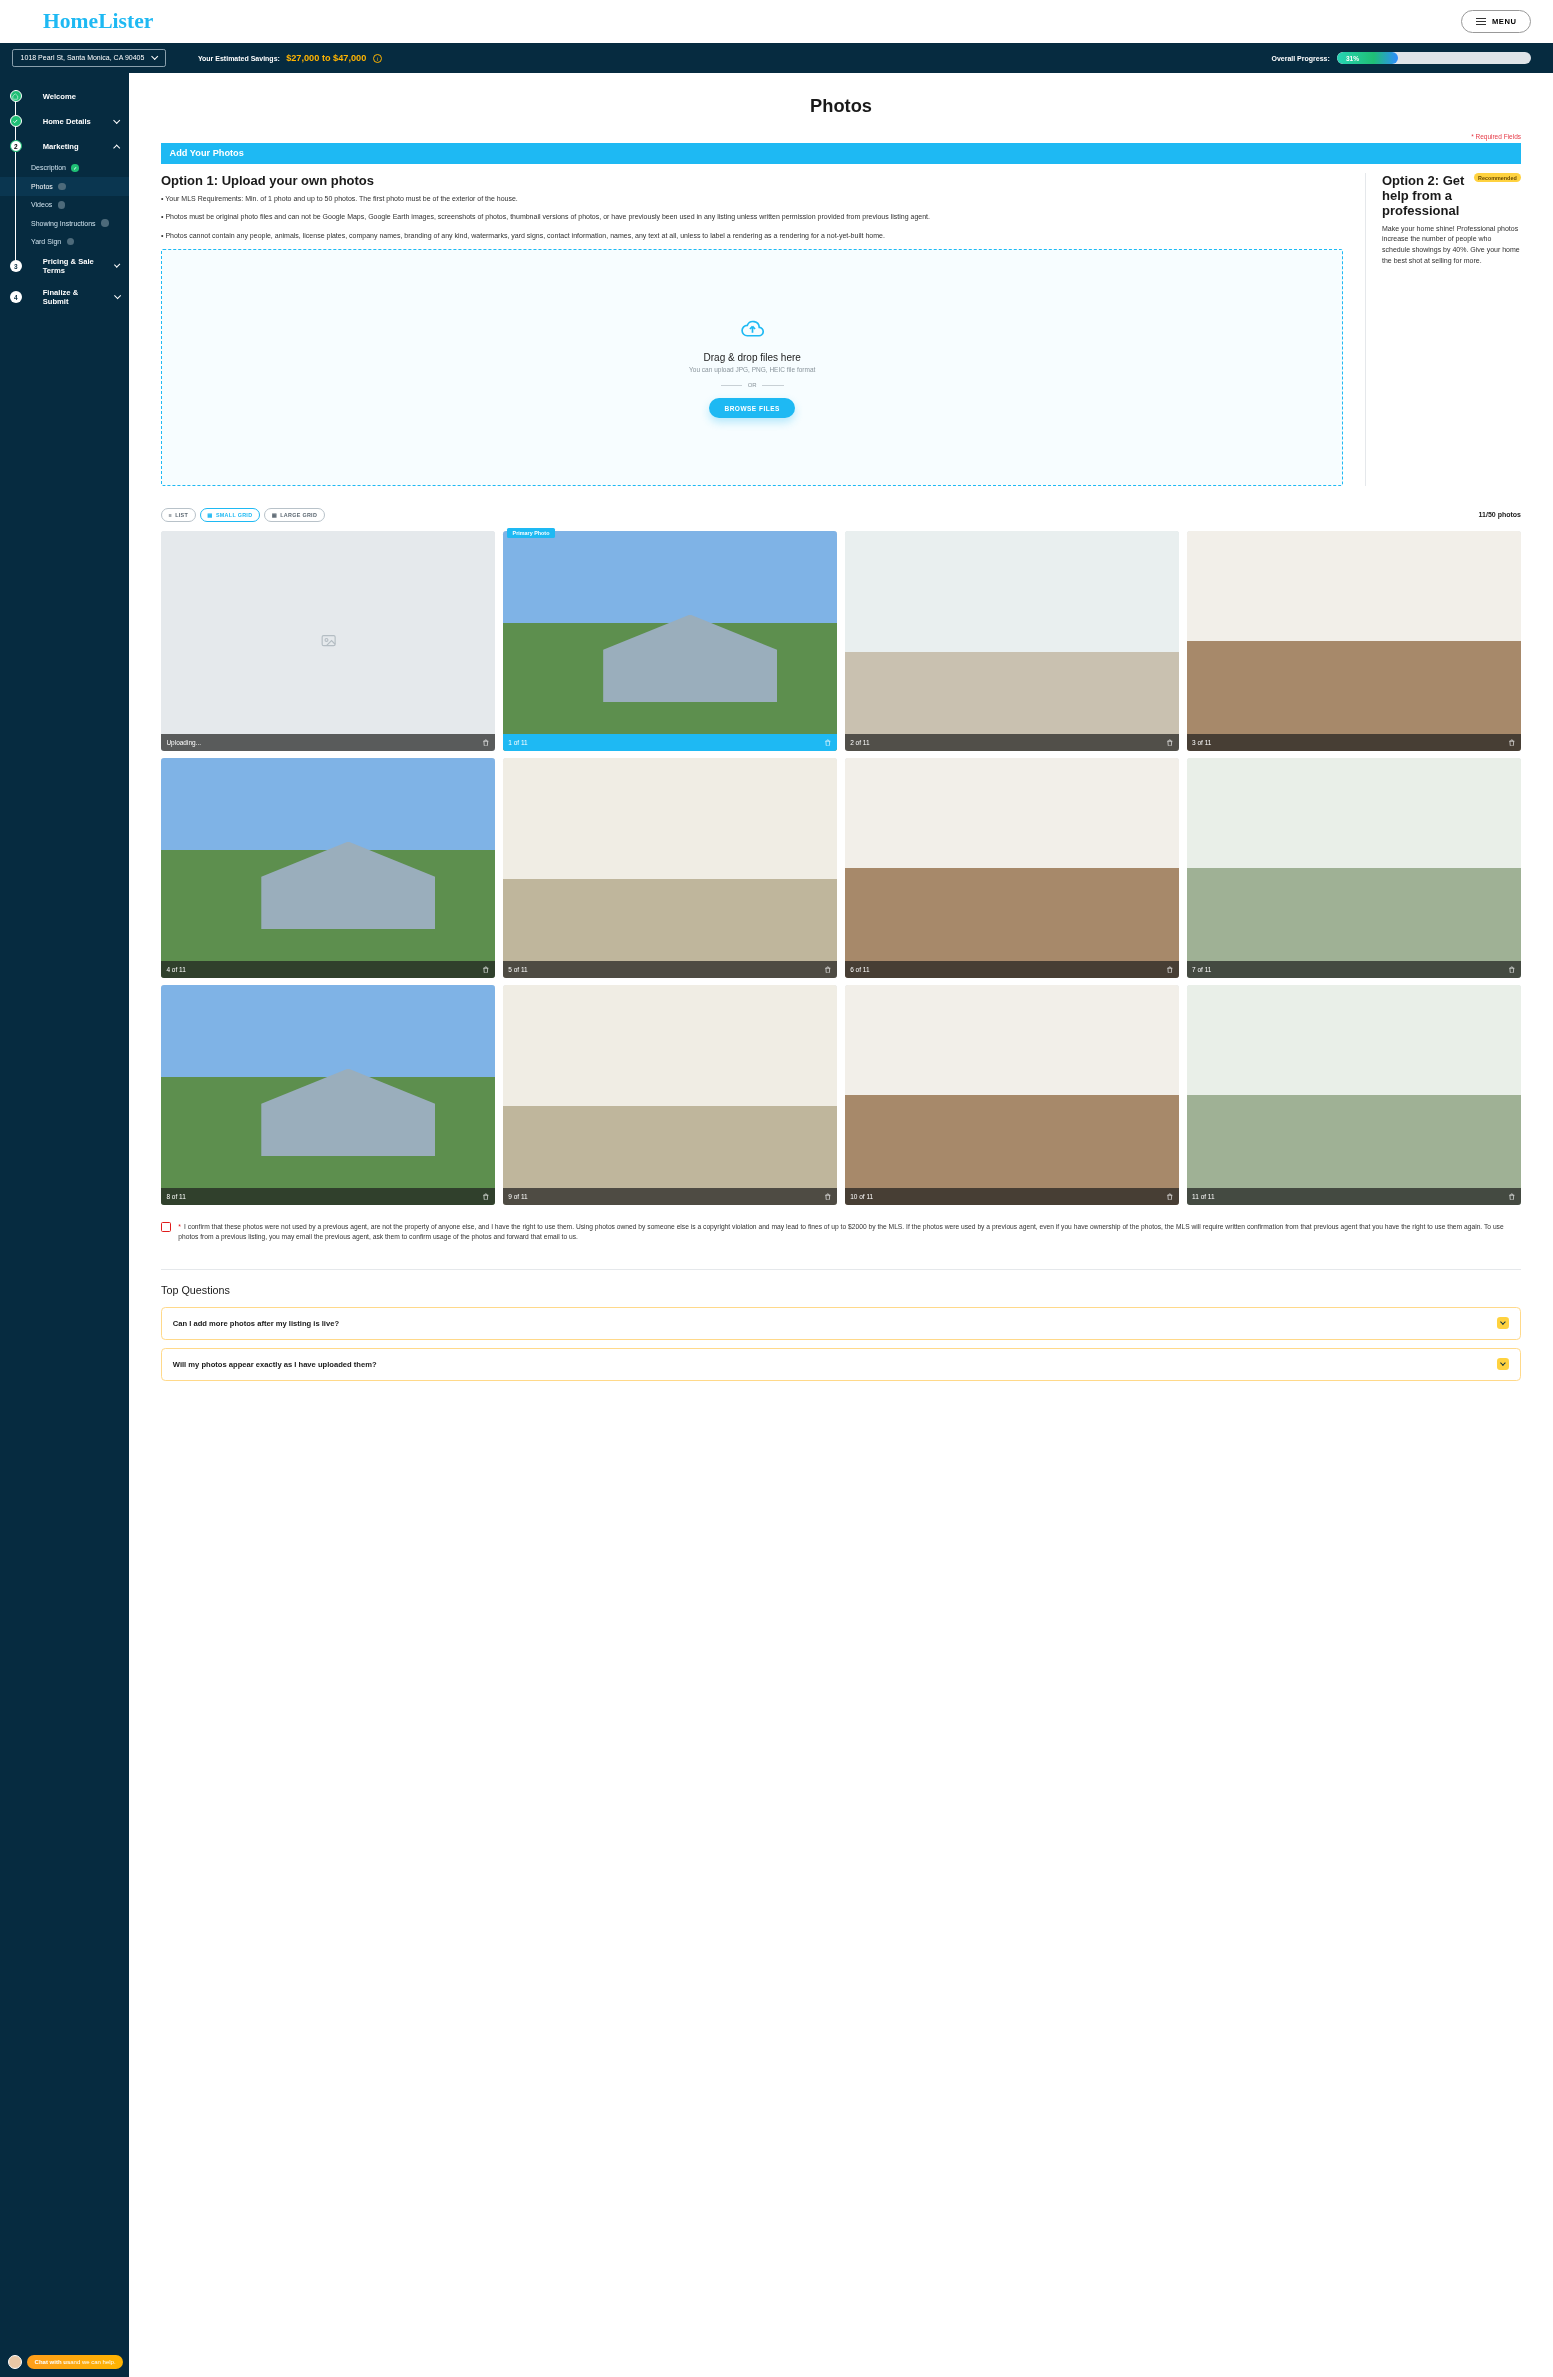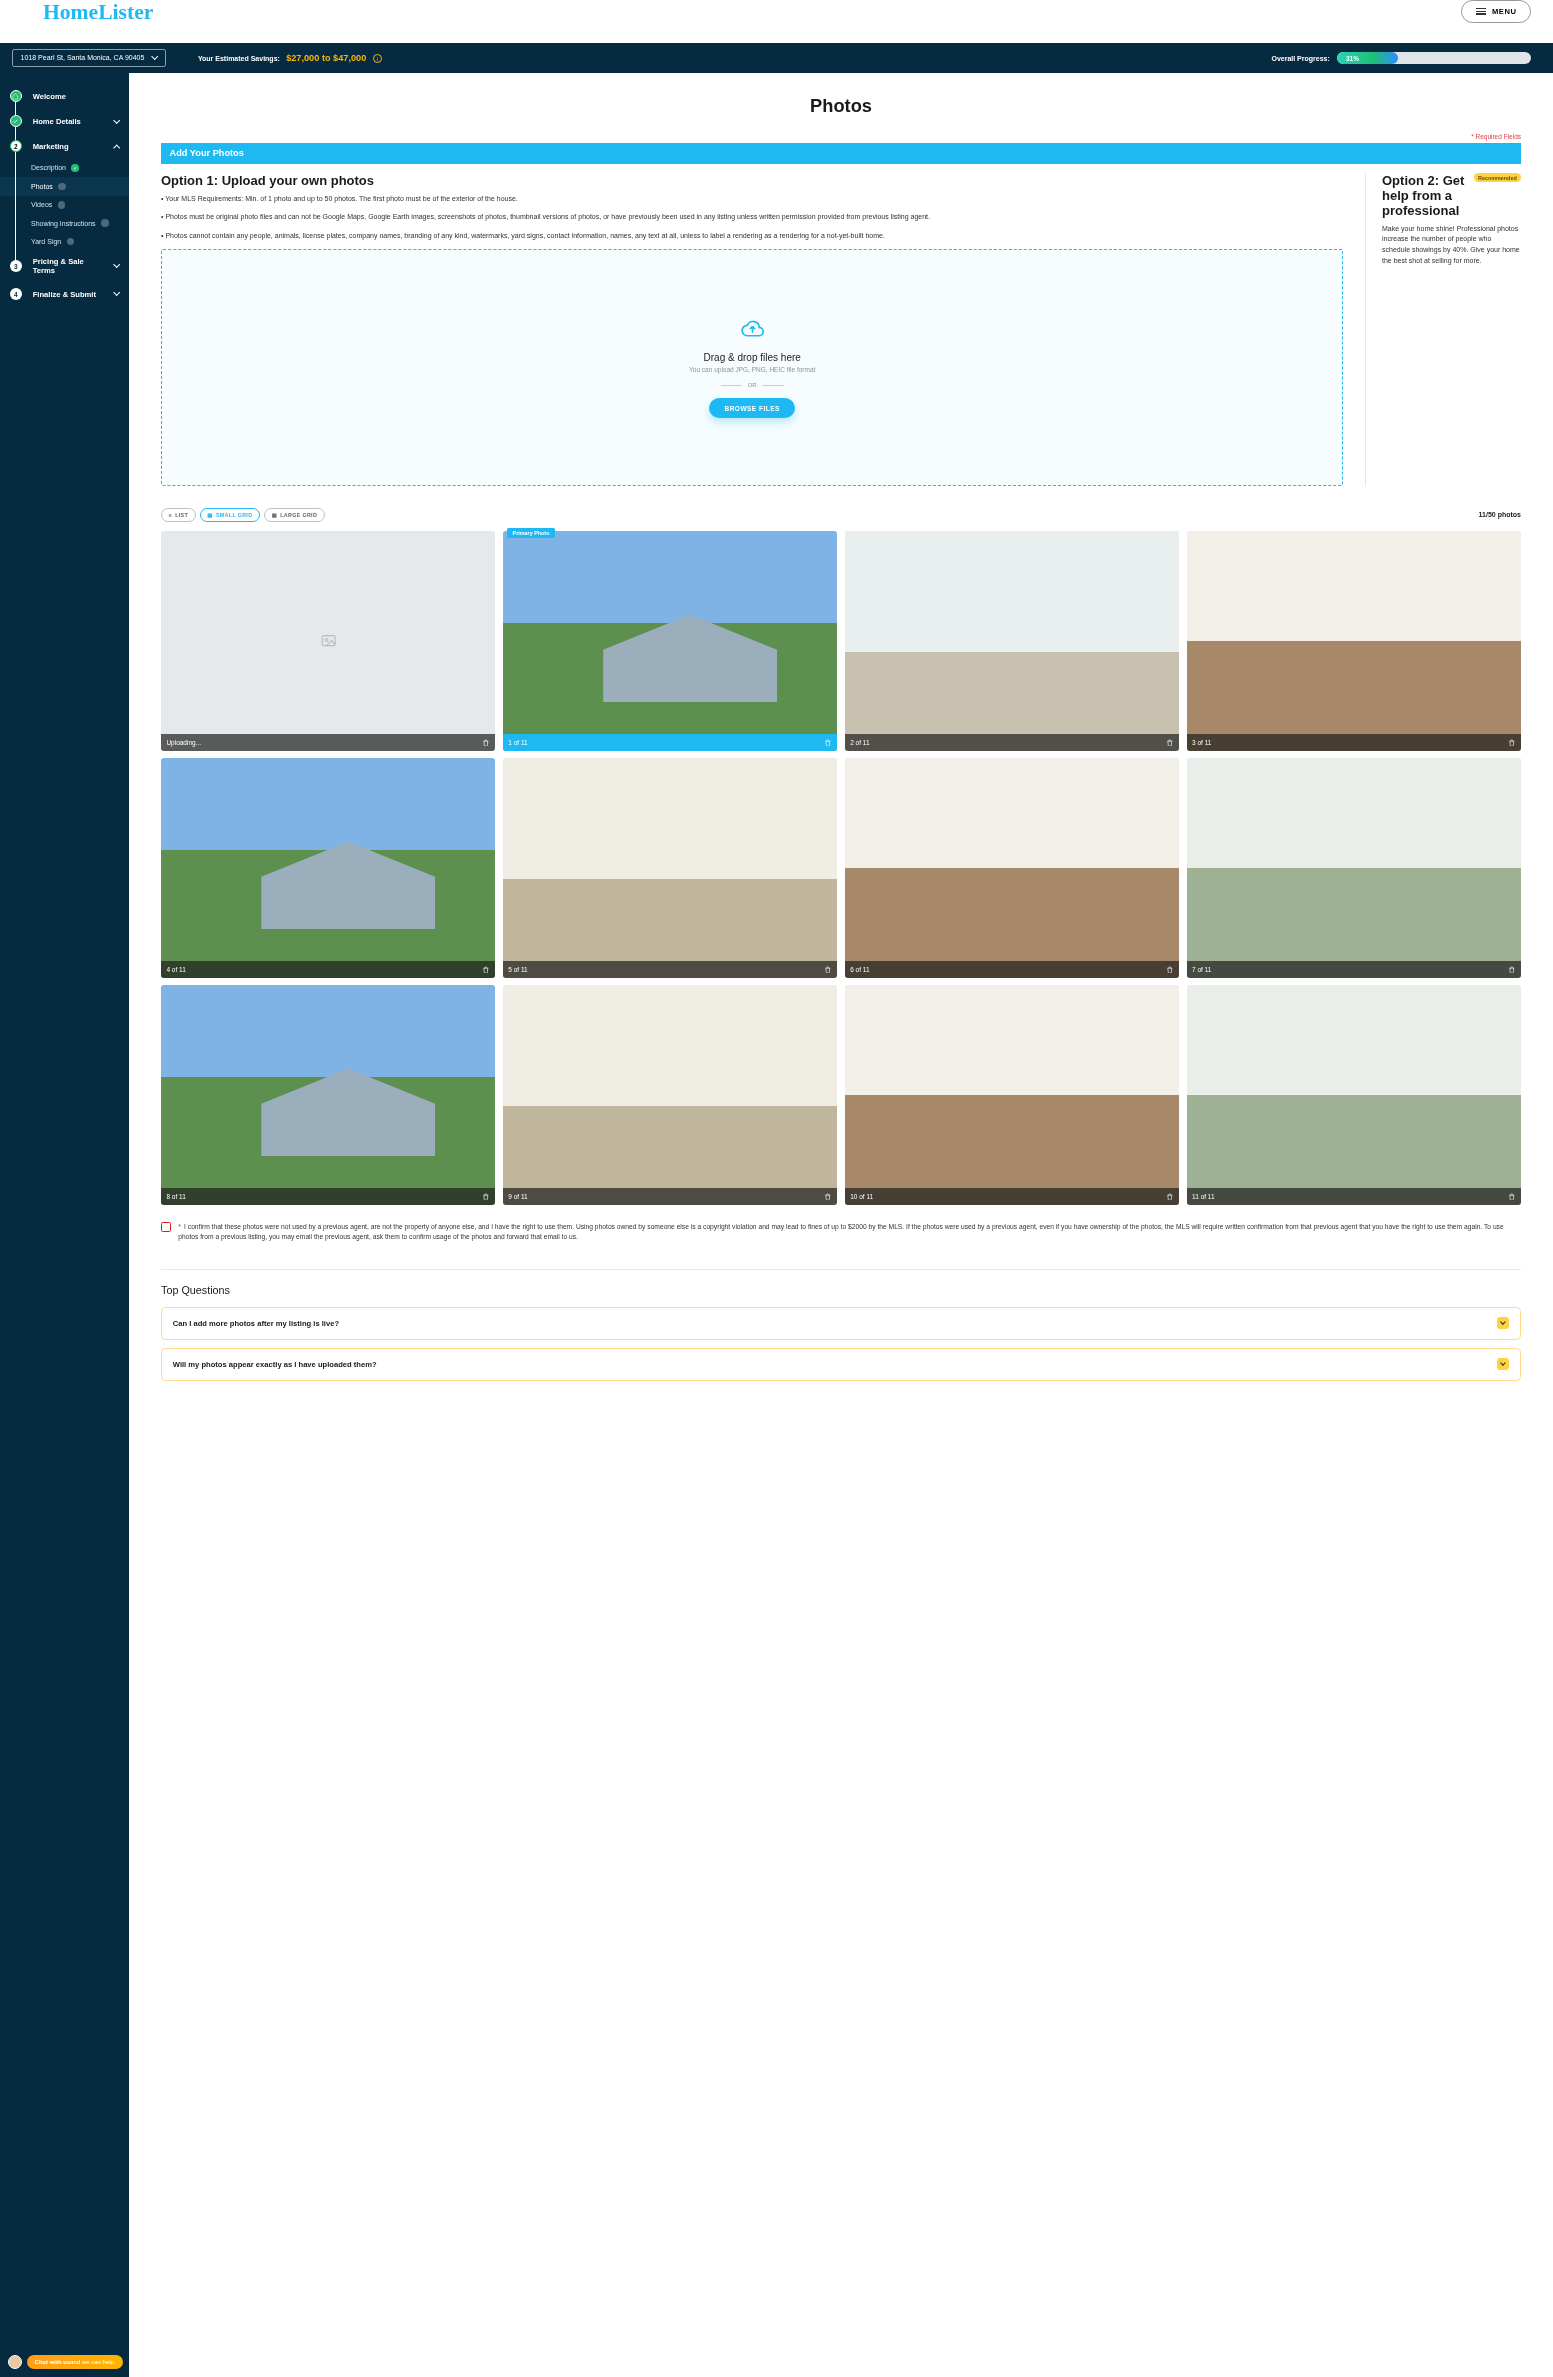--- a/index.html
+++ b/index.html
@@ -8,41 +8,41 @@
     --green:#1fbf75;
     --orange:#ffb400;
     --gold:#ffc400;
     --gray:#6e7a82;
     --border:#e5e8eb;
     --lightgray:#f4f5f7;
   }
   *{box-sizing:border-box;font-family:"Helvetica Neue",Arial,sans-serif;}
   body{margin:0;background:#fff;color:#1a1a1a;}
   
-  .top-header{height:43px;display:flex;justify-content:space-between;padding:0 21.6px 0 43px;}
+  .top-header{height:43px;display:flex;align-items:center;justify-content:space-between;padding:0 21.6px 0 43px;}
   .logo{font-family:"Brush Script MT","Segoe Script",cursive;color:var(--blue);font-size:21.6px;font-weight:700;}
   .menu-btn{border:0.5px solid #999;border-radius:12px;height:22.7px;padding:0 14px;display:flex;align-items:center;gap:6.5px;background:#fff;font-size:7.6px;letter-spacing:0.5px;font-weight:600;}
   .hamburger{display:inline-block;width:9.7px;}
   .hamburger span{display:block;height:1.1px;background:#333;margin:1.6px 0;}
   
   .sub-header{background:var(--darknav);height:30px;display:flex;align-items:center;color:#fff;padding:0 21.6px 0 12px;font-size:7px;gap:32px;}
   .addr-select{border:0.5px solid #8aa0ad;border-radius:2.2px;height:18.3px;display:flex;align-items:center;gap:7.6px;padding:0 7.6px;}
   .chev{width:5.4px;height:5.4px;border-right:1.1px solid currentColor;border-bottom:1.1px solid currentColor;transform:rotate(45deg);display:inline-block;margin-top:-2.2px;}
   .chev.up{transform:rotate(-135deg);margin-top:2.2px;}
   .savings-lbl{font-weight:600;}
   .savings-val{color:var(--orange);font-weight:700;font-size:9.2px;margin-left:4.3px;}
   .info-circle{width:9.7px;height:9.7px;border:0.5px solid var(--orange);border-radius:50%;display:inline-flex;align-items:center;justify-content:center;color:var(--orange);font-size:6px;margin-left:4.3px;}
   .progress-wrap{display:flex;align-items:center;gap:7.6px;margin-left:auto;}
   .progress-bar{width:194px;height:12px;border-radius:6px;background:#dfe4e8;position:relative;overflow:hidden;}
   .progress-fill{position:absolute;left:0;top:0;bottom:0;border-radius:6px;background:linear-gradient(90deg,#27d3b5 0%,#1fbf75 60%,#2e8cff 100%);display:flex;align-items:center;padding-left:8.6px;color:#fff;font-weight:700;font-size:6.5px;}
   
   .layout{display:flex;min-height:calc(100vh - 73px);}
   
   .sidebar{width:129px;background:var(--darknav);color:#cfe2ed;padding-top:10.8px;position:relative;flex-shrink:0;}
-  .step{display:flex;align-items:center;gap:11px;padding:6.5px 9.7px;font-size:7.6px;font-weight:600;color:#fff;position:relative;}
+  .step{display:flex;align-items:center;gap:21px;padding:6.5px 9.7px;font-size:7.6px;font-weight:600;color:#fff;position:relative;}
   .step .circle{width:12px;height:12px;border-radius:50%;background:#fff;color:var(--darknav);display:flex;align-items:center;justify-content:center;font-size:6.5px;font-weight:700;flex-shrink:0;z-index:2;}
   .step.done .circle{background:var(--green);color:#fff;border:1.1px solid #fff;}
   .step.active .circle{background:#fff;color:#000;border:1.1px solid var(--green);}
   .step.done .circle svg,.circle svg{width:6.5px;height:6.5px;}
   .vline{position:absolute;left:15px;top:13px;bottom:0;width:1.1px;background:#fff;}
   .substeps{padding-left:31px;}
   .substep{padding:5.4px 0;font-size:7px;display:flex;align-items:center;gap:5.4px;color:#cfe2ed;}
   .substep.active{background:#0a3650;margin-left:-31px;padding-left:31px;color:#fff;}
   .substep .dot{width:7.6px;height:7.6px;border-radius:50%;background:#4d6a7a;display:inline-block;}
   .substep.done .dot{background:var(--green);display:flex;align-items:center;justify-content:center;}

